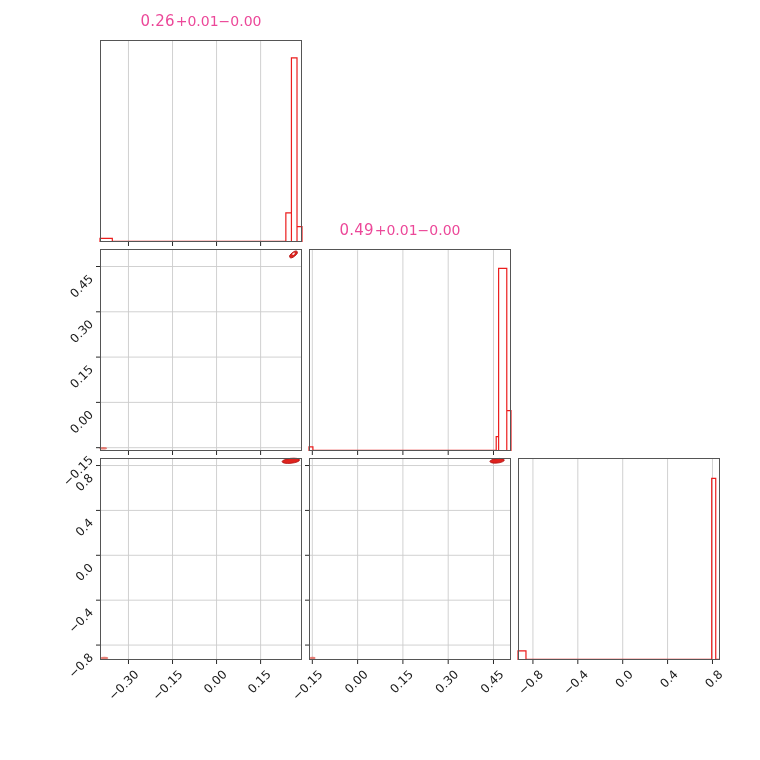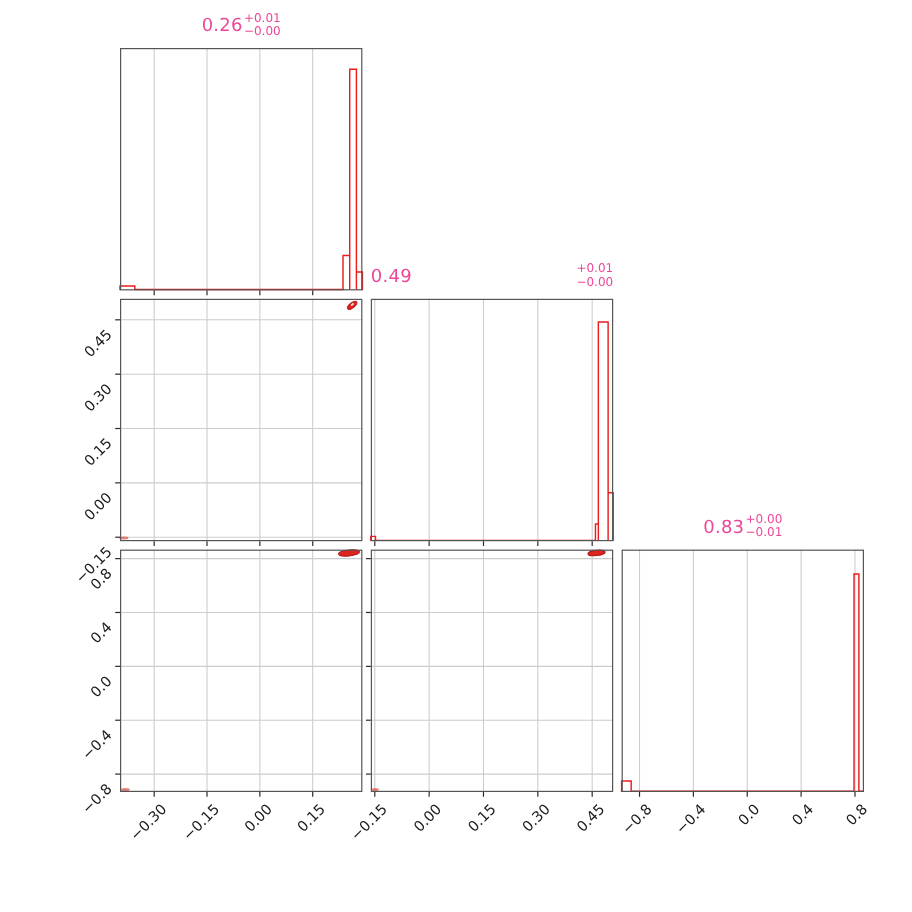--- a/index.html
+++ b/index.html
@@ -2,22 +2,22 @@
 <html><head>
 <meta charset="utf-8">
 <style>
   html,body{margin:0;padding:0;background:#ffffff;}
   #figure{position:relative;width:760px;height:760px;background:#ffffff;overflow:hidden;
           font-family:"DejaVu Sans","Liberation Sans",sans-serif;}
   #plot-svg{position:absolute;left:0;top:0;}
   .ptitle{position:absolute;width:202px;height:30px;display:flex;align-items:center;
           justify-content:center;color:#ec4899;font-size:15px;}
   .tmain{letter-spacing:0.2px;}
-  .terr{display:inline-flex;flex-direction:column;justify-content:center;
-        font-size:10px;line-height:1.15;margin-left:1px;}
+  .terr{display:inline-flex;justify-content:center;
+        font-size:14px;line-height:1.15;margin-left:1px;}
   .tick-label{font-size:12px;fill:#1a1a1a;}
 </style>
 </head>
 <body>
 
 <div id="figure">
   <svg id="plot-svg" width="760" height="760">
       <g>
         <rect x="100" y="40" width="202" height="202" fill="#ffffff"></rect>
         <line x1="128.4796511627907" y1="40" x2="128.4796511627907" y2="242" stroke="#cccccc" stroke-width="0.9"></line>
@@ -162,27 +162,20 @@
       <text class="tick-label" text-anchor="end" transform="translate(94,478.5188888888889) rotate(-45)">0.8</text>
     </svg>
 
   <div class="ptitle" id="ptitle-0" style="left: 100px; top: 6px;">
     <span class="tmain">0.26</span>
       <span class="terr">
         <span>+0.01</span>
         <span>−0.00</span>
       </span>
   </div>
-  <div class="ptitle" id="ptitle-1" style="left: 309px; top: 215px; justify-content: space-between;">
+  <div class="ptitle" id="ptitle-1" style="left: 299px; top: 215px;">
     <span class="tmain">0.49</span>
       <span class="terr">
         <span>+0.01</span>
         <span>−0.00</span>
       </span>
   </div>
-  <div class="ptitle" id="ptitle-2" style="left: 518px; top: 424px;">
-    <span class="tmain">0.83</span>
-      <span class="terr">
-        <span>+0.00</span>
-        <span>−0.01</span>
-      </span>
-  </div>
 </div>
 
 </body></html>

